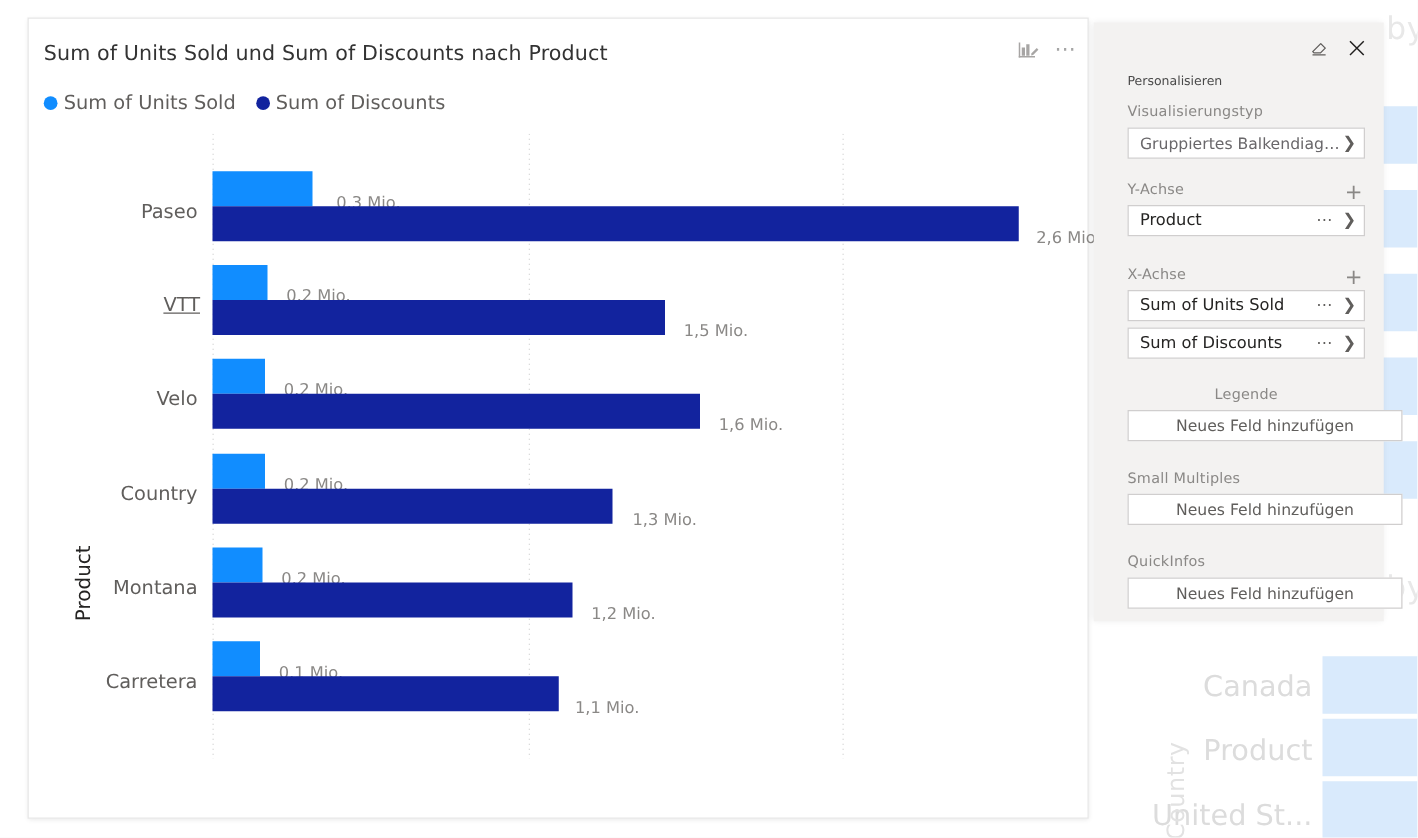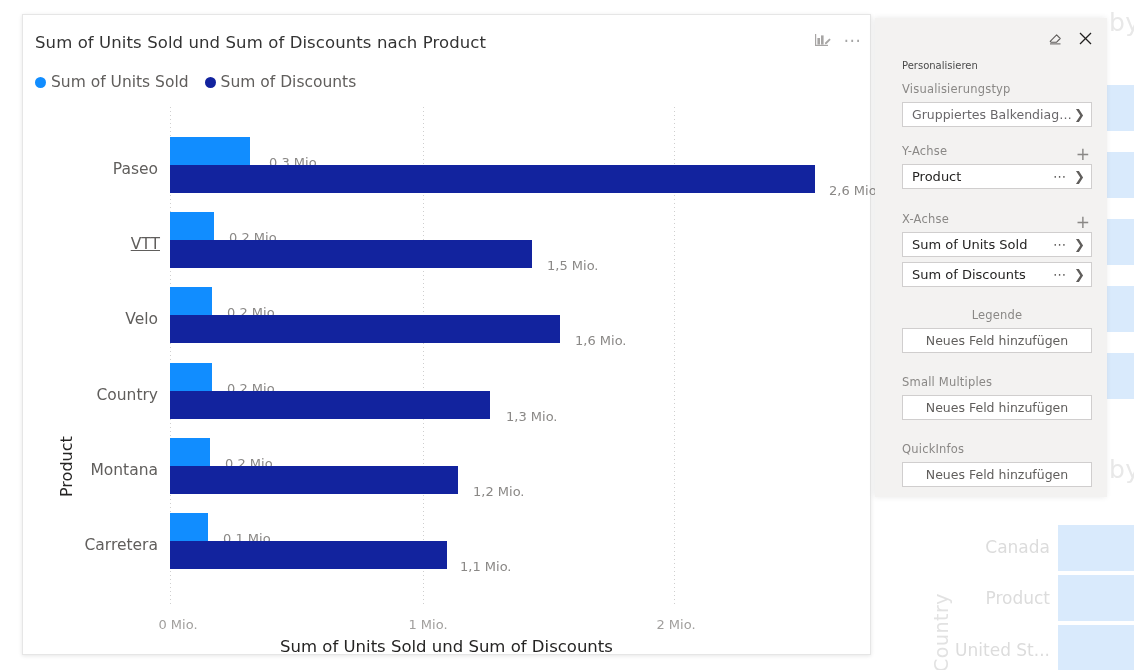--- a/index.html
+++ b/index.html
@@ -6,21 +6,21 @@
   body{
     width:1134px;height:670px;overflow:hidden;position:relative;
     background:#f7f7f7;
     font-family:"DejaVu Sans","Liberation Sans",sans-serif;
     -webkit-font-smoothing:antialiased;
   }
   
   #bg-report{position:absolute;inset:0;background:#ffffff;}
   .bg-word{position:absolute;color:#e8e8e8;font-size:25px;letter-spacing:.5px;}
   .bg-bar{position:absolute;background:#d9eafc;height:46px;border-radius:0;}
-  .bg-cat{position:absolute;color:#dcdcdc;font-size:17px;text-align:right;}
+  .bg-cat{position:absolute;color:#dcdcdc;font-size:23px;text-align:right;}
   .bg-axis{position:absolute;color:#e2e2e2;font-size:19px;
            transform:rotate(-90deg);transform-origin:left top;letter-spacing:.5px;}
 
   
   #chart-card{
     position:absolute;left:22px;top:14px;width:849px;height:641px;
     background:#fff;border:1px solid #e6e6e6;box-shadow:0 1px 4px rgba(0,0,0,.10);
     box-sizing:border-box;
   }
   #chart-title{
@@ -75,21 +75,21 @@
   .plus-icon{font-size:17px;color:#8a8886;line-height:11px;cursor:pointer;padding-right:2px;}
   .pill{
     box-sizing:border-box;width:190px;height:25px;background:#fff;border:1px solid #d0cece;
     display:flex;align-items:center;padding:0 6px 0 9px;margin-bottom:5px;cursor:pointer;
   }
   .pill-text{font-size:13px;color:#252423;flex:1;white-space:nowrap;overflow:hidden;text-overflow:ellipsis;}
   .pill-text.muted{color:#69676a;font-size:12.5px;}
   .pill-dots{font-size:13px;color:#605e5c;letter-spacing:1px;margin-right:7px;line-height:8px;}
   .chev{color:#605e5c;font-size:13px;line-height:10px;}
   .addfield{
-    box-sizing:border-box;width:190px;height:25px;background:#fff;border:1px solid #d0cece;
+    box-sizing:border-box;width:220px;height:25px;background:#fff;border:1px solid #d0cece;
     display:flex;align-items:center;justify-content:center;cursor:pointer;
     font-size:12.5px;color:#605e5c;
   }
 </style>
 </head>
 <body>
 
 <div id="bg-report">
   <span class="bg-word" style="left:1109px;top:8px;">by</span>
   <span class="bg-word" style="left:1109px;top:455px;">by</span>
@@ -180,26 +180,20 @@
     <div class="bar dark" style="left:147px;top:359px;width:288px;"></div>
     <span class="bar-label" style="left:450px;top:377px;">1,2 Mio.</span>
 
     <span class="cat-label" style="top:429px;left:25px;">Carretera</span>
     <div class="bar light" style="left:147px;top:406px;width:38px;"></div>
     <span class="bar-label" style="left:200px;top:424px;">0,1 Mio.</span>
     <div class="bar dark" style="left:147px;top:434px;width:277px;"></div>
     <span class="bar-label" style="left:437px;top:452px;">1,1 Mio.</span>
   </div>
 
-  <div id="xaxis">
-    <span class="xtick" style="left:155px;">0 Mio.</span>
-    <span class="xtick" style="left:405px;">1 Mio.</span>
-    <span class="xtick" style="left:653px;">2 Mio.</span>
-    <div id="xlabel">Sum of Units Sold und Sum of Discounts</div>
-  </div>
 </div>
 
 <div id="panel">
 
   <div id="panel-header">
     <span id="panel-title">Personalisieren</span>
     <div id="panel-icons">
       <span class="p-icon">
         <svg width="17" height="17" viewBox="0 0 17 17">
           <g fill="none" stroke="#605e5c" stroke-width="1.1" stroke-linejoin="round">

